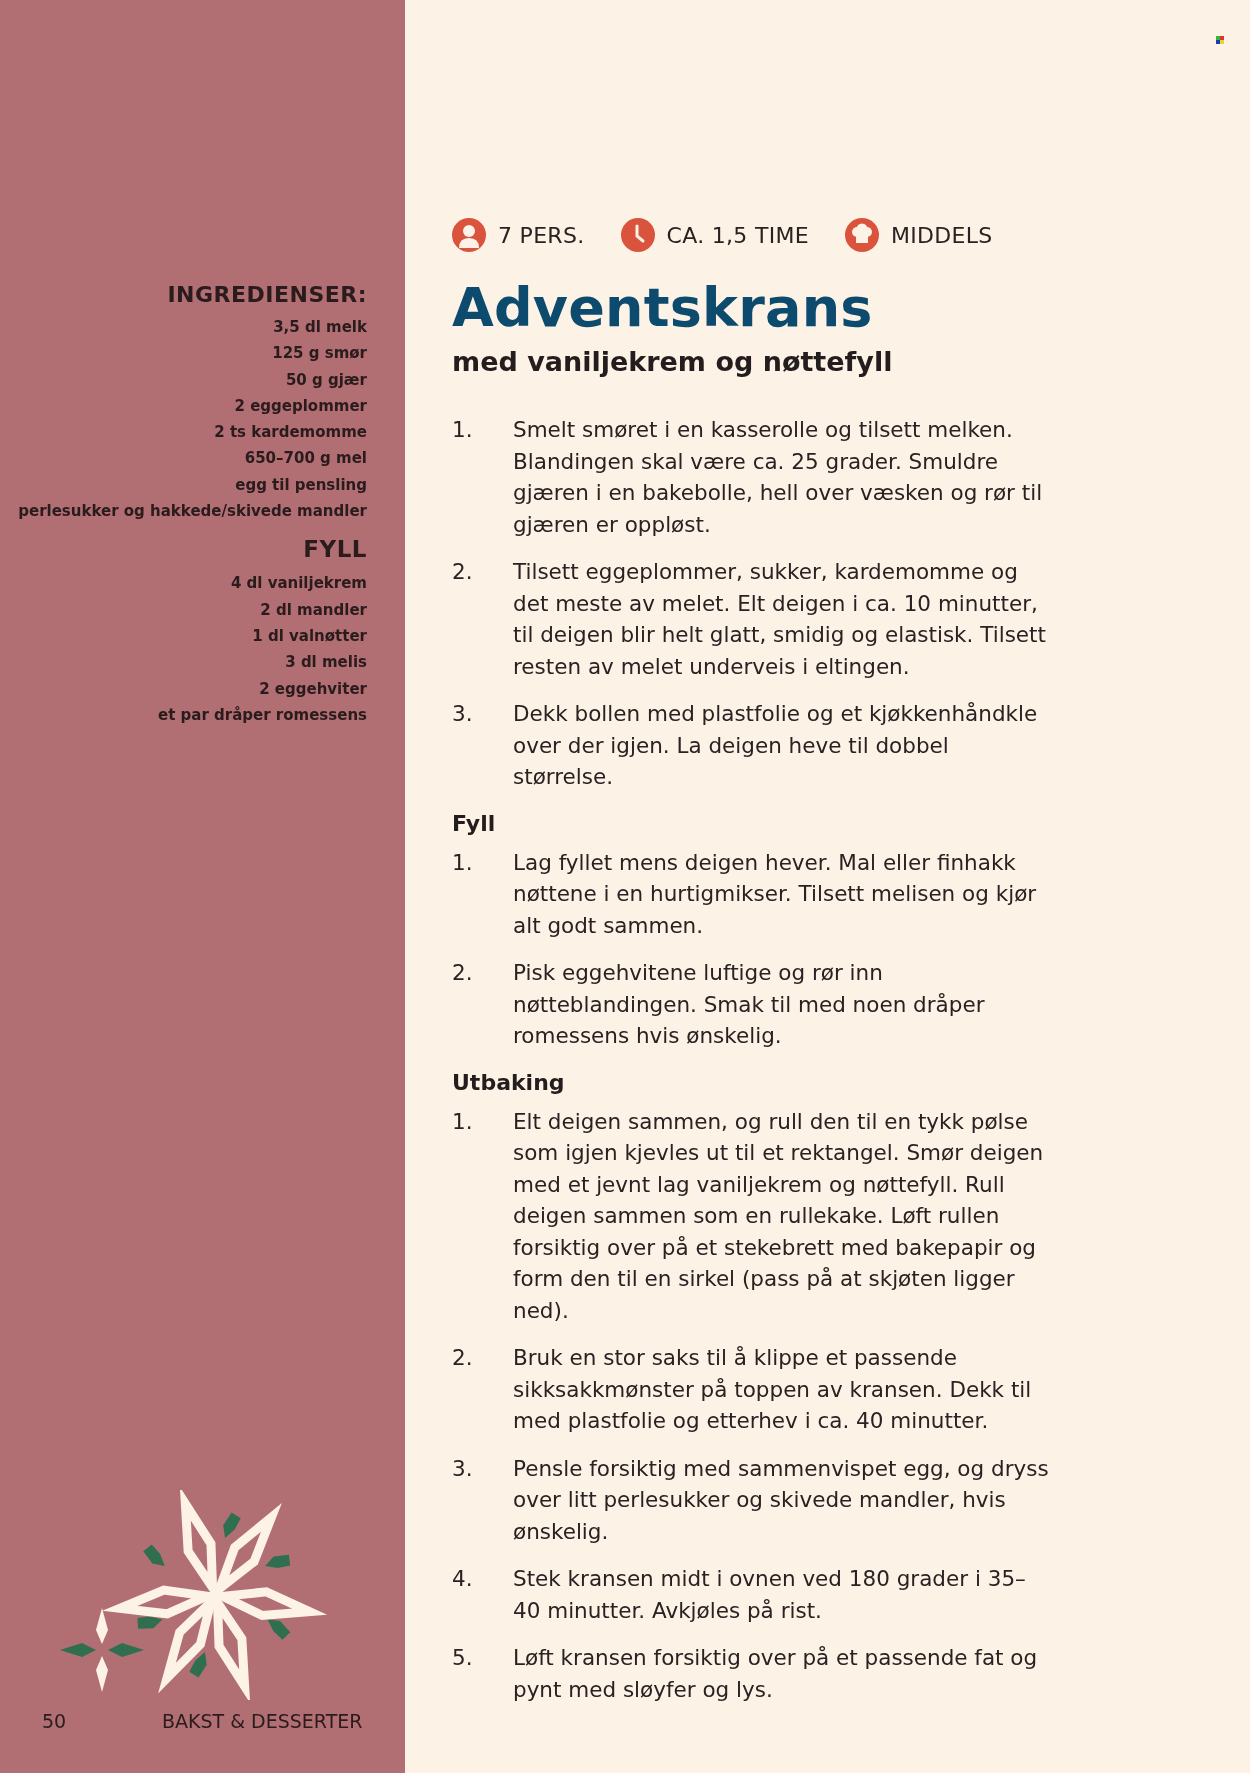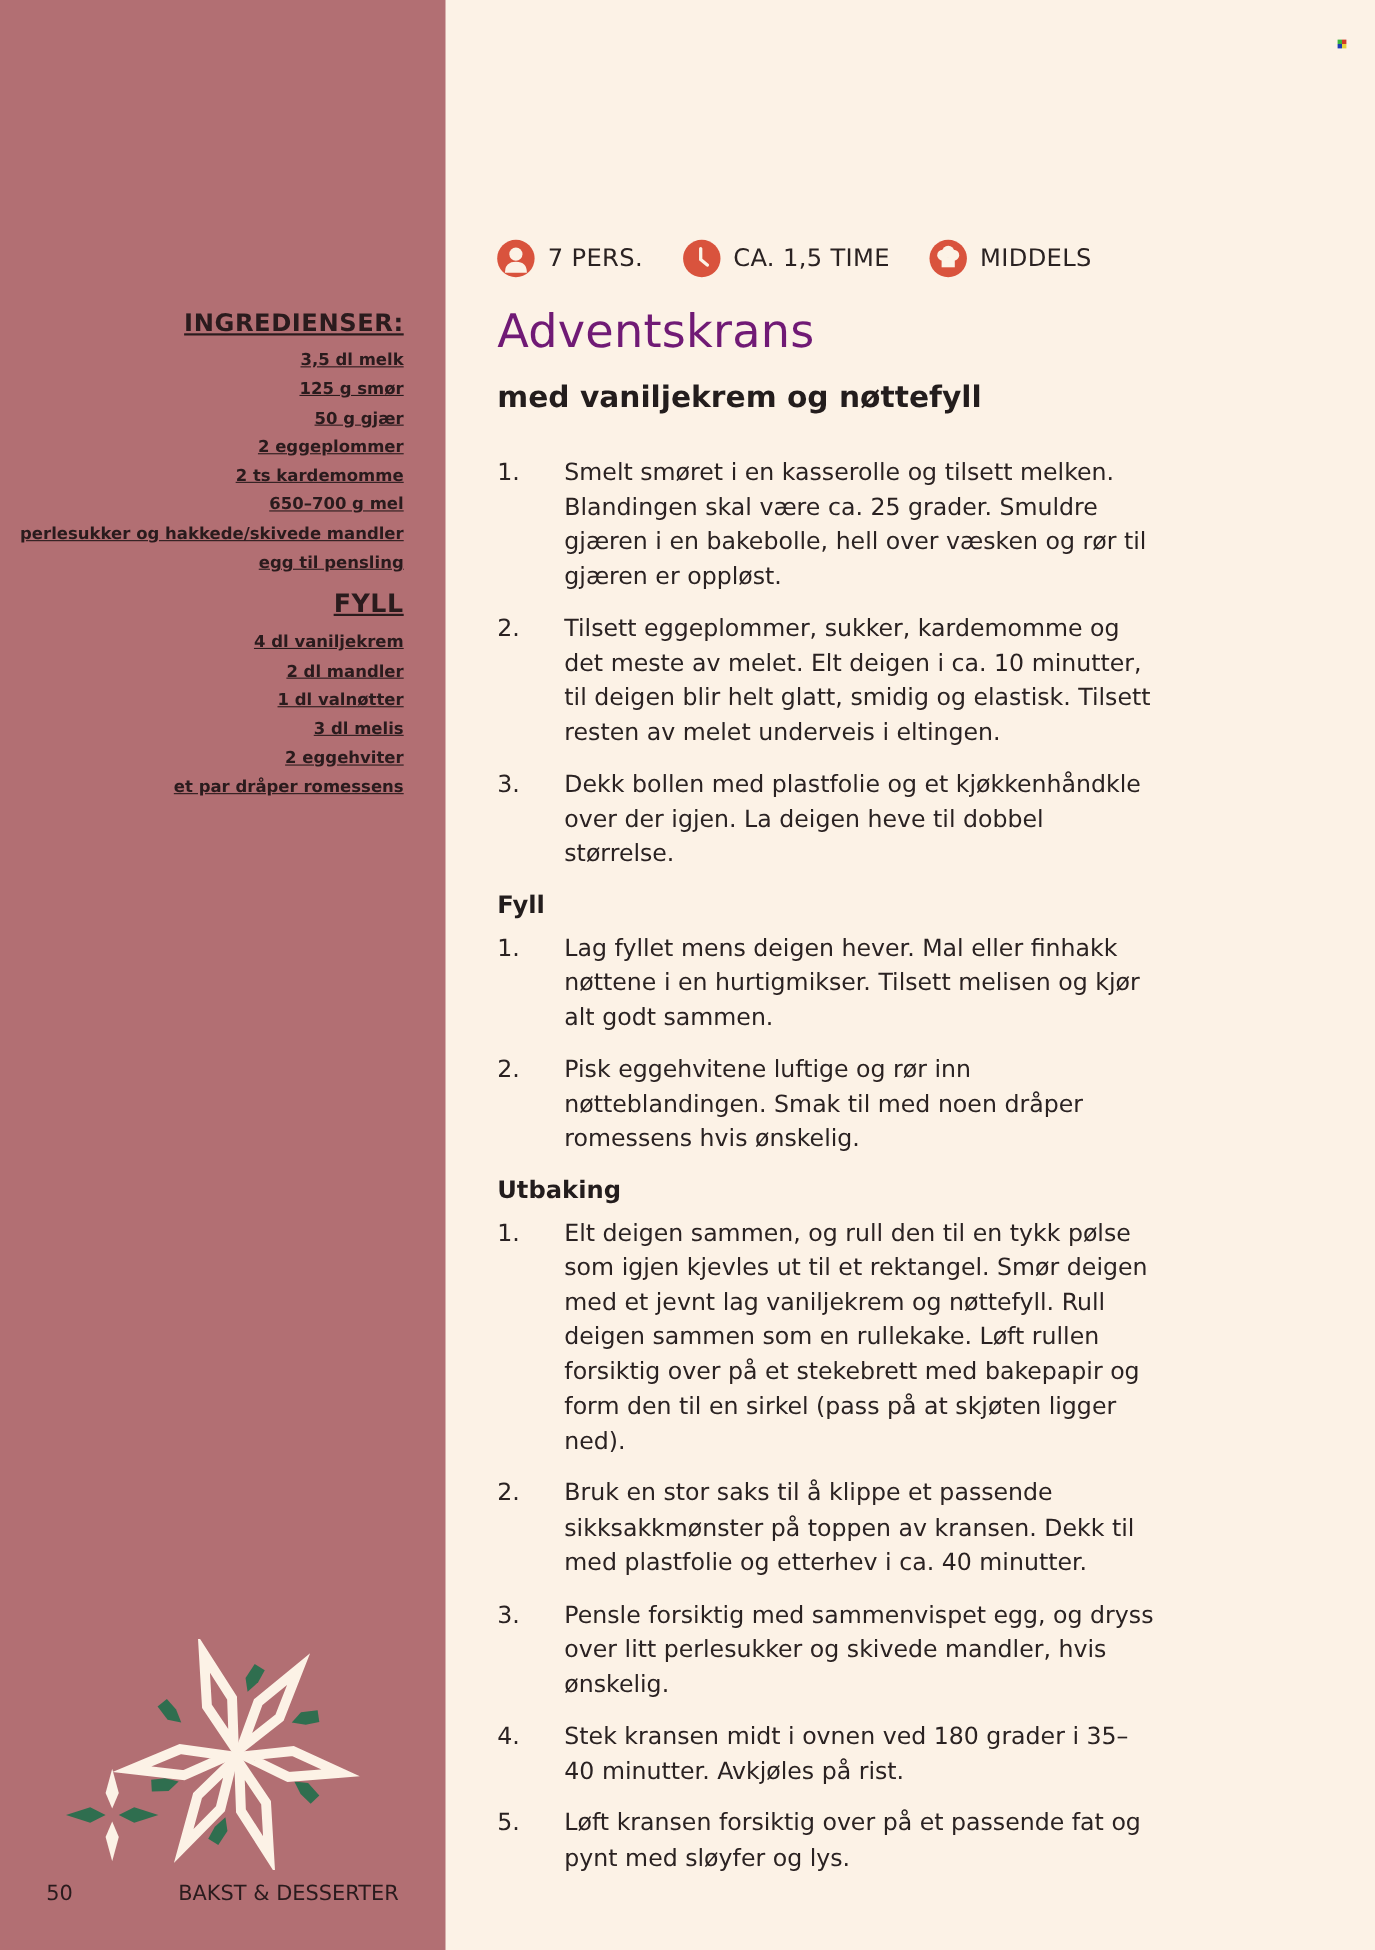--- a/index.html
+++ b/index.html
@@ -1,20 +1,20 @@
 <!DOCTYPE html>
 <html><head>
 <meta charset="utf-8">
 <style>
   * { box-sizing: border-box; margin: 0; padding: 0; }
   html, body { width: 1250px; height: 1773px; overflow: hidden; }
   body { background: #fcf2e6; font-family: "DejaVu Sans", sans-serif; color: #2a2222; position: relative; }
 
   .sidebar { position: absolute; left: 0; top: 0; width: 405px; height: 1773px; background: #b26f73; }
-  .ing-block { position: absolute; right: 38px; top: 280px; width: 360px; text-align: right; color: #2a1b1d; text-decoration: underline; }
+  .ing-block { position: absolute; right: 38px; top: 280px; width: 360px; text-align: right; color: #2a1b1d; }
   .ing-heading { font-weight: bold; font-size: 22px; letter-spacing: 0.5px; line-height: 30px; margin-bottom: 4px; }
   .ing-list { list-style: none; }
   .ing-list li { font-weight: bold; font-size: 15px; line-height: 26.3px; }
   .ing-heading.fyll { margin-top: 10px; margin-bottom: 6px; font-size: 23px; }
 
   .ornament { position: absolute; left: 55px; top: 1490px; width: 290px; height: 210px; }
 
   .footer { position: absolute; top: 1710px; left: 42px; width: 330px; display: flex; color: #2a1b1d; font-weight: normal; font-size: 19px; }
   .footer .pnum { width: 120px; }
   .footer .section { flex: 1; text-align: left; }
@@ -24,21 +24,21 @@
   .corner-mark span:nth-child(2) { background: #d23c28; }
   .corner-mark span:nth-child(3) { background: #1e3cb4; }
   .corner-mark span:nth-child(4) { background: #e6d23c; }
 
   .main { position: absolute; left: 452px; top: 0; width: 600px; }
   .meta { position: absolute; top: 218px; left: 0; display: flex; align-items: center; gap: 0; font-size: 22px; color: #2a2222; }
   .meta-item { display: flex; align-items: center; margin-right: 36px; }
   .meta-item .ico { width: 34px; height: 34px; border-radius: 50%; background: #d9533d; display: inline-flex; align-items: center; justify-content: center; margin-right: 12px; }
   .meta-item .txt { letter-spacing: 0.3px; }
 
-  .title { position: absolute; top: 276px; left: 0; font-size: 42px; font-weight: normal; color: #701a75; letter-spacing: 0.2px; }
+  .title { position: absolute; top: 276px; left: 0; font-size: 54px; font-weight: bold; color: #0c4a6e; letter-spacing: 0.2px; }
   .subtitle { position: absolute; top: 346px; left: 0; font-size: 27px; font-weight: bold; color: #231d1d; text-align: right; }
 
   .steps-wrap { position: absolute; top: 414px; left: 0; width: 600px; }
   .steps { list-style: none; }
   .steps li { display: flex; font-size: 21.5px; line-height: 31.5px; margin-bottom: 16px; color: #2a2222; }
   .steps li .num { width: 25px; flex-shrink: 0; }
   .steps li .txt { flex: 1; margin-left: 36px; }
   .sub-heading { font-weight: bold; font-size: 22px; line-height: 30px; margin: 4px 0 8px 0; color: #231d1d; }
 </style>
 </head>
@@ -47,22 +47,22 @@
 <aside class="sidebar">
   <div class="ing-block">
     <div class="ing-heading">INGREDIENSER:</div>
     <ul class="ing-list">
       <li>3,5 dl melk</li>
       <li>125 g smør</li>
       <li>50 g gjær</li>
       <li>2 eggeplommer</li>
       <li>2 ts kardemomme</li>
       <li>650–700 g mel</li>
+      <li>egg til pensling</li>
       <li>perlesukker og hakkede/skivede mandler</li>
-      <li>egg til pensling</li>
     </ul>
     <div class="ing-heading fyll">FYLL</div>
     <ul class="ing-list">
       <li>4 dl vaniljekrem</li>
       <li>2 dl mandler</li>
       <li>1 dl valnøtter</li>
       <li>3 dl melis</li>
       <li>2 eggehviter</li>
       <li>et par dråper romessens</li>
     </ul>

